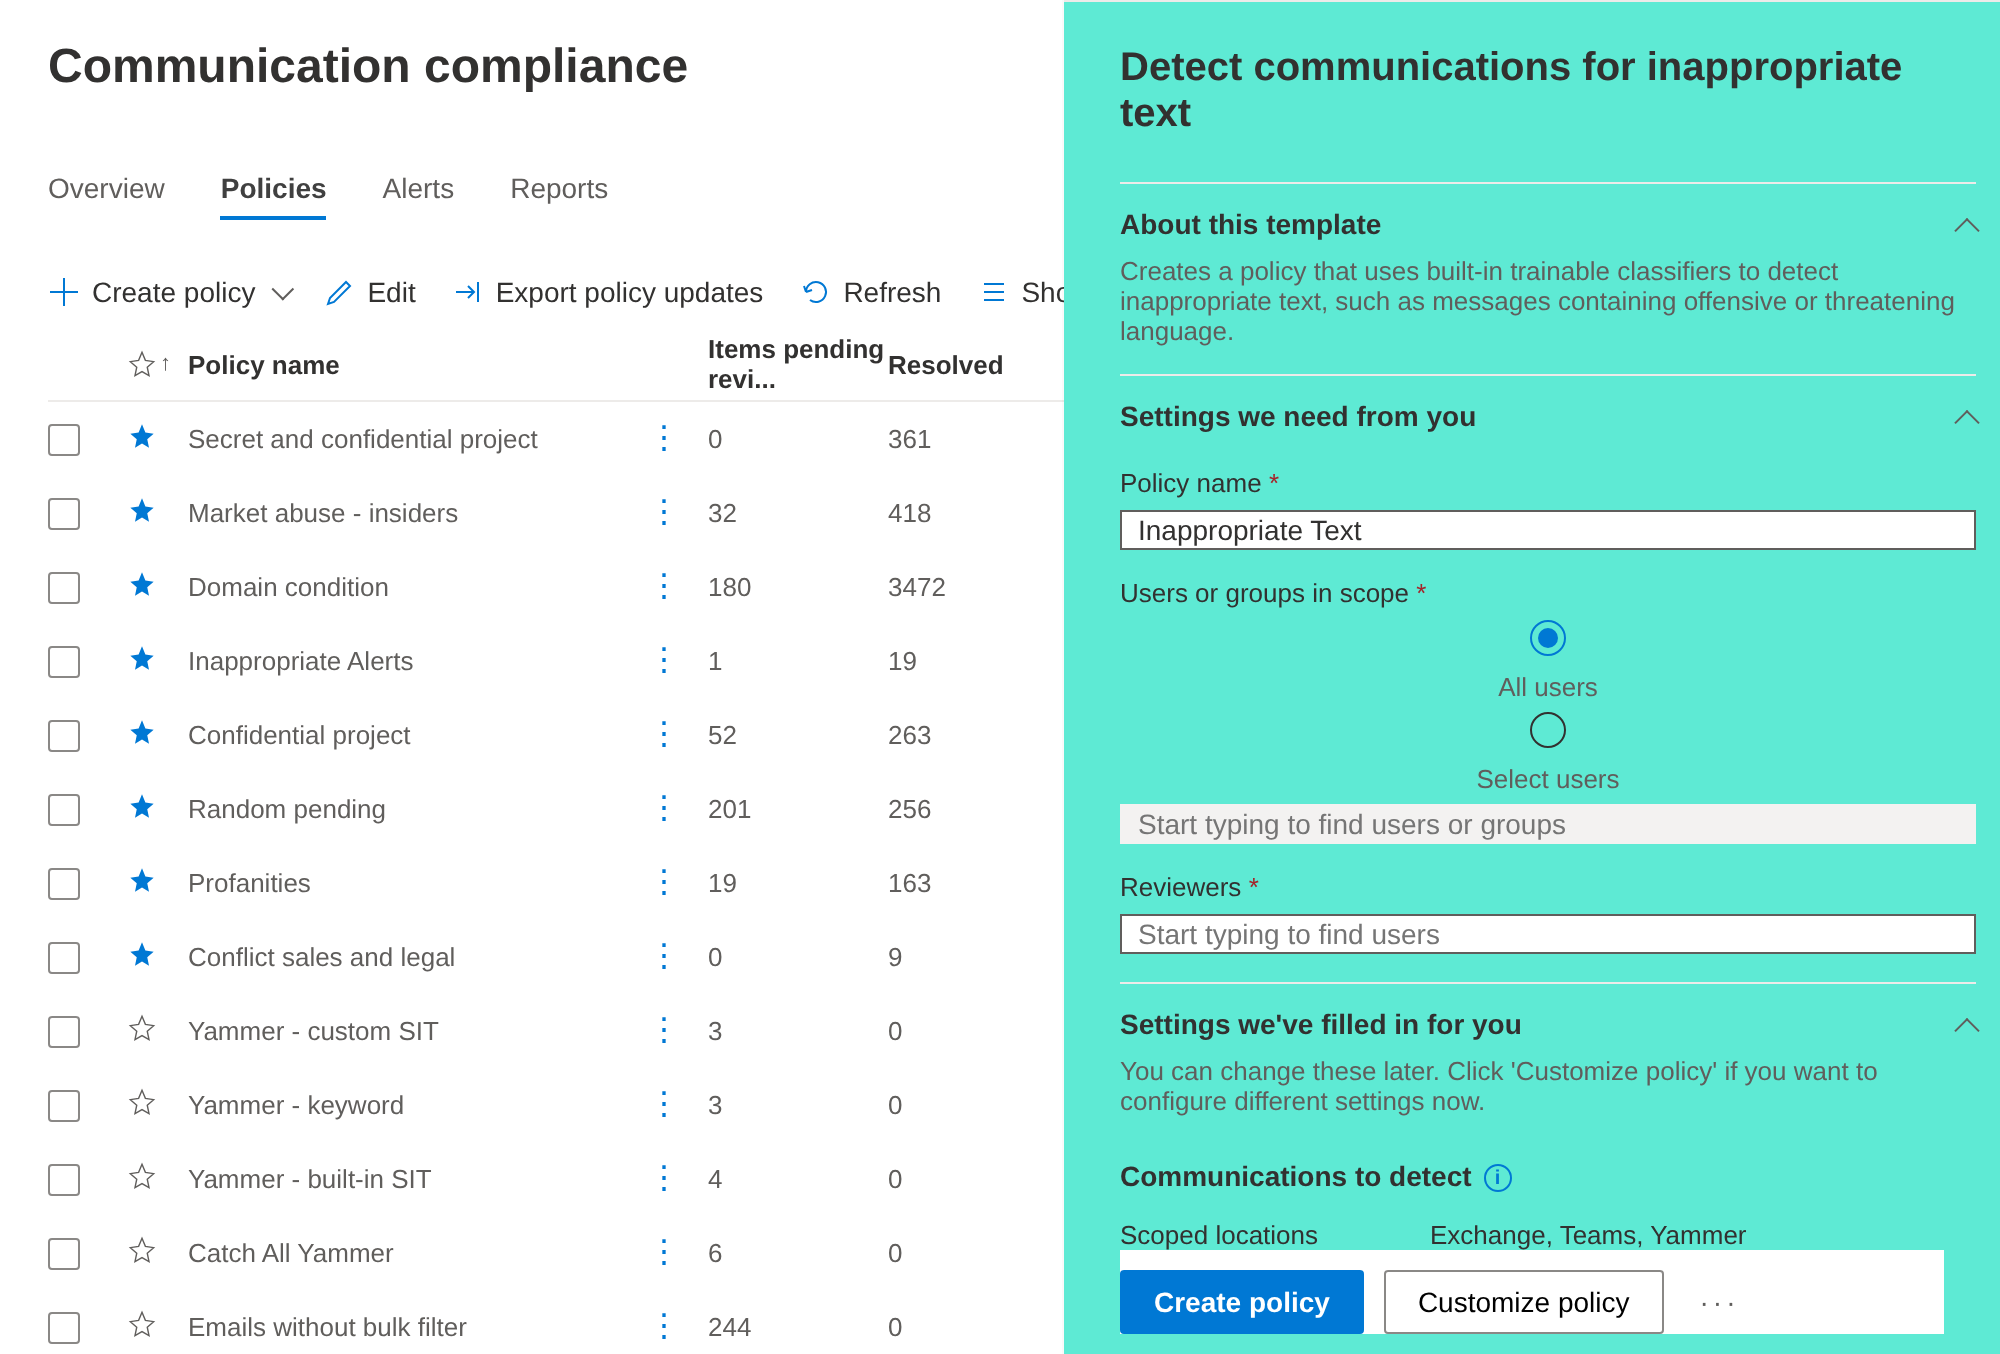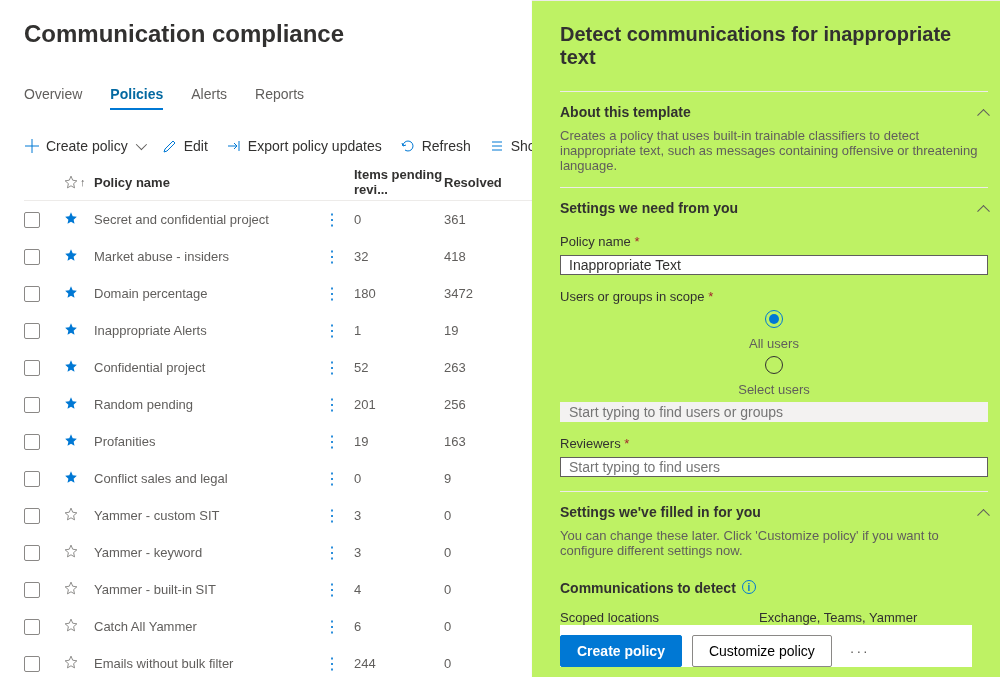--- a/index.html
+++ b/index.html
@@ -31,21 +31,21 @@
     margin-bottom: 28px;
   }
   .tab {
     font-size: 14px;
     color: #605e5c;
     padding-bottom: 6px;
     cursor: pointer;
     margin-top: 20px;
   }
   .tab.active {
-    color: #0369a1;
+    color: #404040;
     font-weight: 600;
     border-bottom: 2px solid #0078d4;
   }
   .toolbar {
     display: flex;
     align-items: center;
     gap: 18px;
     color: #323130;
     font-size: 14px;
     margin-bottom: 10px;
@@ -98,21 +98,21 @@
   .header-star-cell { display:flex; align-items:center; gap:2px; }
   .sort-arrow { font-size: 11px; color:#605e5c; }
   
   
   .panel {
     position: absolute;
     top: 0;
     right: 0;
     bottom: 0;
     width: 468px;
-    background: #bef264;
+    background: #5eead4;
     border-top: 1px solid #edebe9;
     padding: 22px 12px 0 28px;
     overflow: hidden;
     box-shadow: -1px 0 0 rgba(0,0,0,0.02);
   }
   .panel h2 {
     font-size: 20px;
     font-weight: 600;
     margin: 0 0 22px 0;
   }
@@ -179,27 +179,27 @@
   .radio.selected { border-color: #0078d4; }
   .radio.selected::after {
     content: "";
     width: 10px; height: 10px;
     background: #0078d4;
     border-radius: 50%;
   }
   .settings-row {
     display: flex;
     justify-content: flex-start;
-    gap: 100px;
+    gap: 56px;
     font-size: 13px;
     margin: 4px 0;
   }
   .comm-label {
     display: inline-flex;
-    align-items: flex-start;
+    align-items: flex-end;
     gap: 6px;
     font-weight: 600;
     color: #323130;
     margin: 8px 0 10px 0;
   }
   .info-icon {
     width: 14px; height: 14px;
     border: 1px solid #0078d4;
     border-radius: 50%;
     font-size: 10px;
@@ -325,21 +325,21 @@
           <div class="col-items">32</div>
           <div class="col-resolved">418</div>
         </div>
         <div class="table-row">
           <div>
             <div class="checkbox"></div>
           </div>
           <div><svg class="star-icon star-filled" viewBox="0 0 24 24">
               <path d="M12 2l2.9 6.9L22 10l-5.5 4.8L18 22l-6-3.5L6 22l1.5-7.2L2 10l7.1-1.1z"></path>
             </svg></div>
-          <div>Domain percentage</div>
+          <div>Domain condition</div>
           <div class="vdots">⋮</div>
           <div class="col-items">180</div>
           <div class="col-resolved">3472</div>
         </div>
         <div class="table-row">
           <div>
             <div class="checkbox"></div>
           </div>
           <div><svg class="star-icon star-filled" viewBox="0 0 24 24">
               <path d="M12 2l2.9 6.9L22 10l-5.5 4.8L18 22l-6-3.5L6 22l1.5-7.2L2 10l7.1-1.1z"></path>

